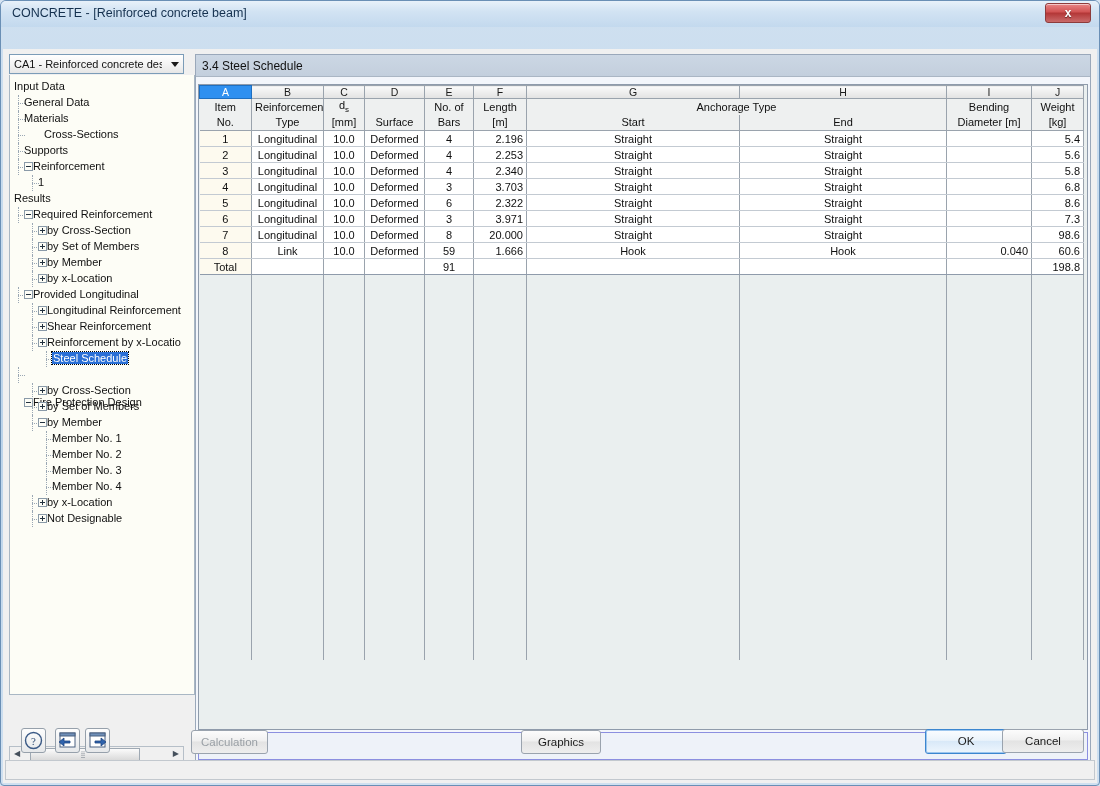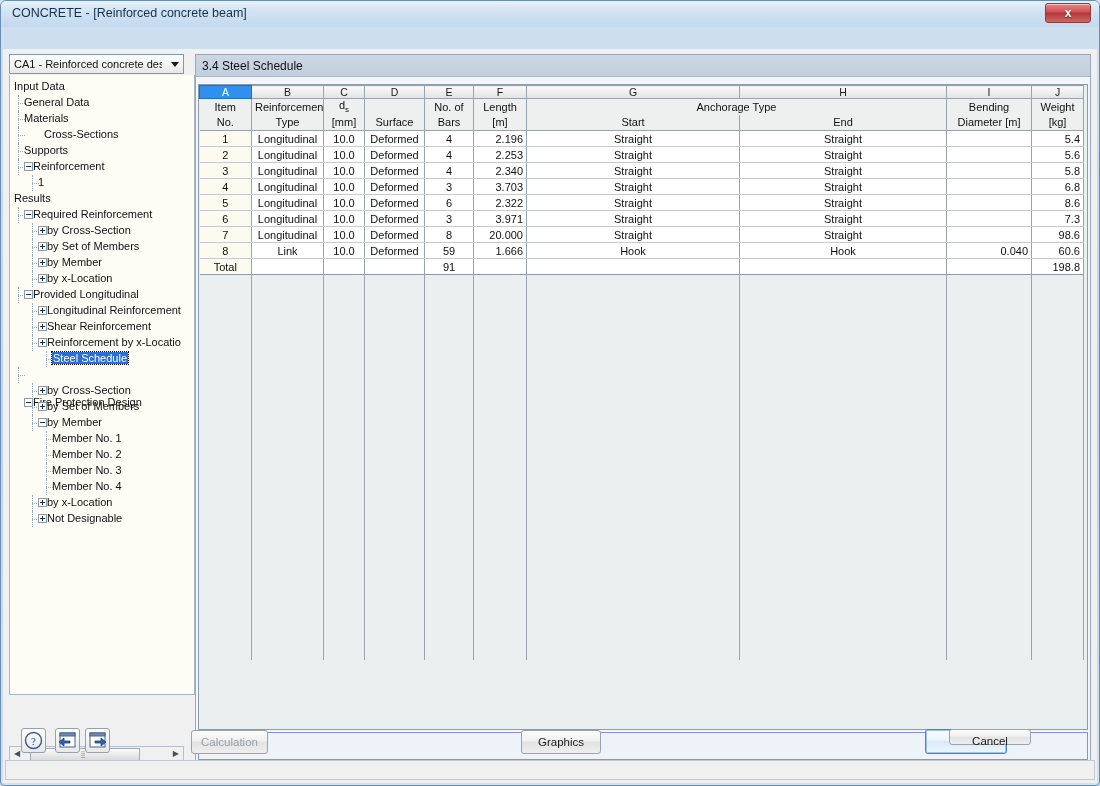--- a/index.html
+++ b/index.html
@@ -654,18 +654,18 @@
         <svg width="23" height="23" viewBox="0 0 23 23">
           <rect x="4" y="4" width="15" height="14" fill="#ffffff" stroke="#4a6080" stroke-width="1"></rect>
           <rect x="4" y="4" width="15" height="3" fill="#6f8fb8" stroke="#4a6080" stroke-width="1"></rect>
           <path d="M9 12 L15 12 L15 9 L20 13 L15 17 L15 14 L9 14 Z" fill="#2f63ad" stroke="#1d4480" stroke-width="0.8"></path>
         </svg>
       </div>
 
       <div class="btn disabled" style="left:186px; top:5px; width:77px; height:24px;">Calculation</div>
       <div class="btn" style="left:516px; top:5px; width:80px; height:24px;">Graphics</div>
       <div class="btn default" style="left:920px; top:4px; width:82px; height:25px;">OK</div>
-      <div class="btn" style="left:944px; top:4px; width:82px; height:16px;">Cancel</div>
+      <div class="btn" style="left:997px; top:4px; width:82px; height:24px;">Cancel</div>
     </div>
 
     <div class="footer"></div>
   </div>
 </div>
 
 </body></html>

